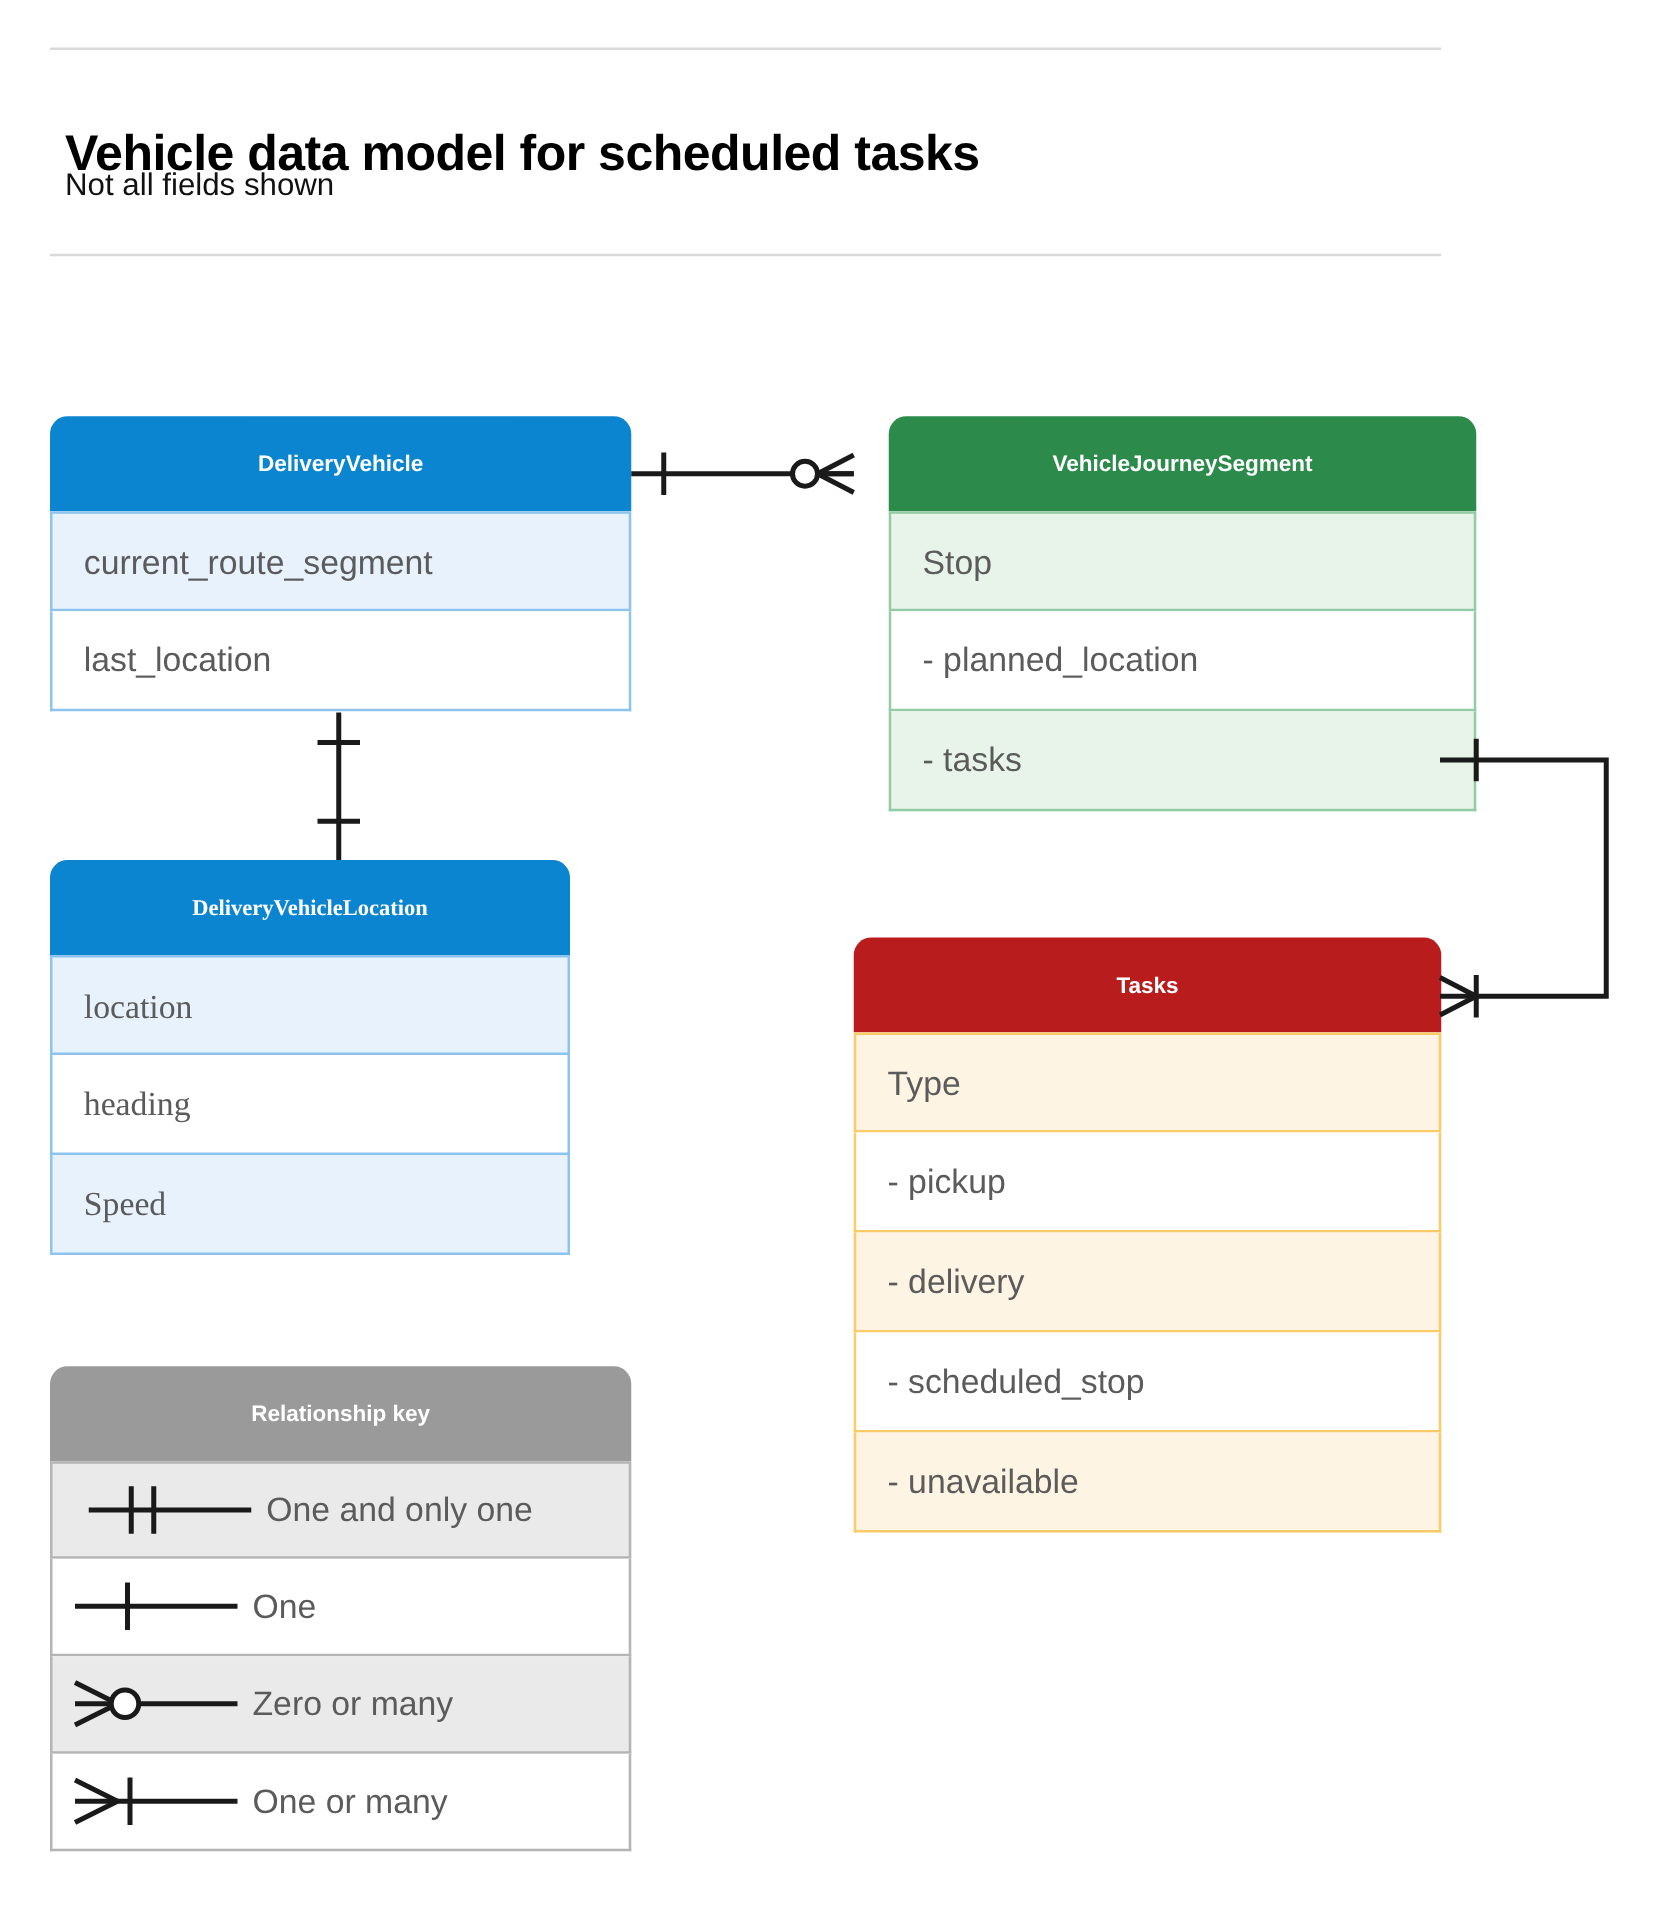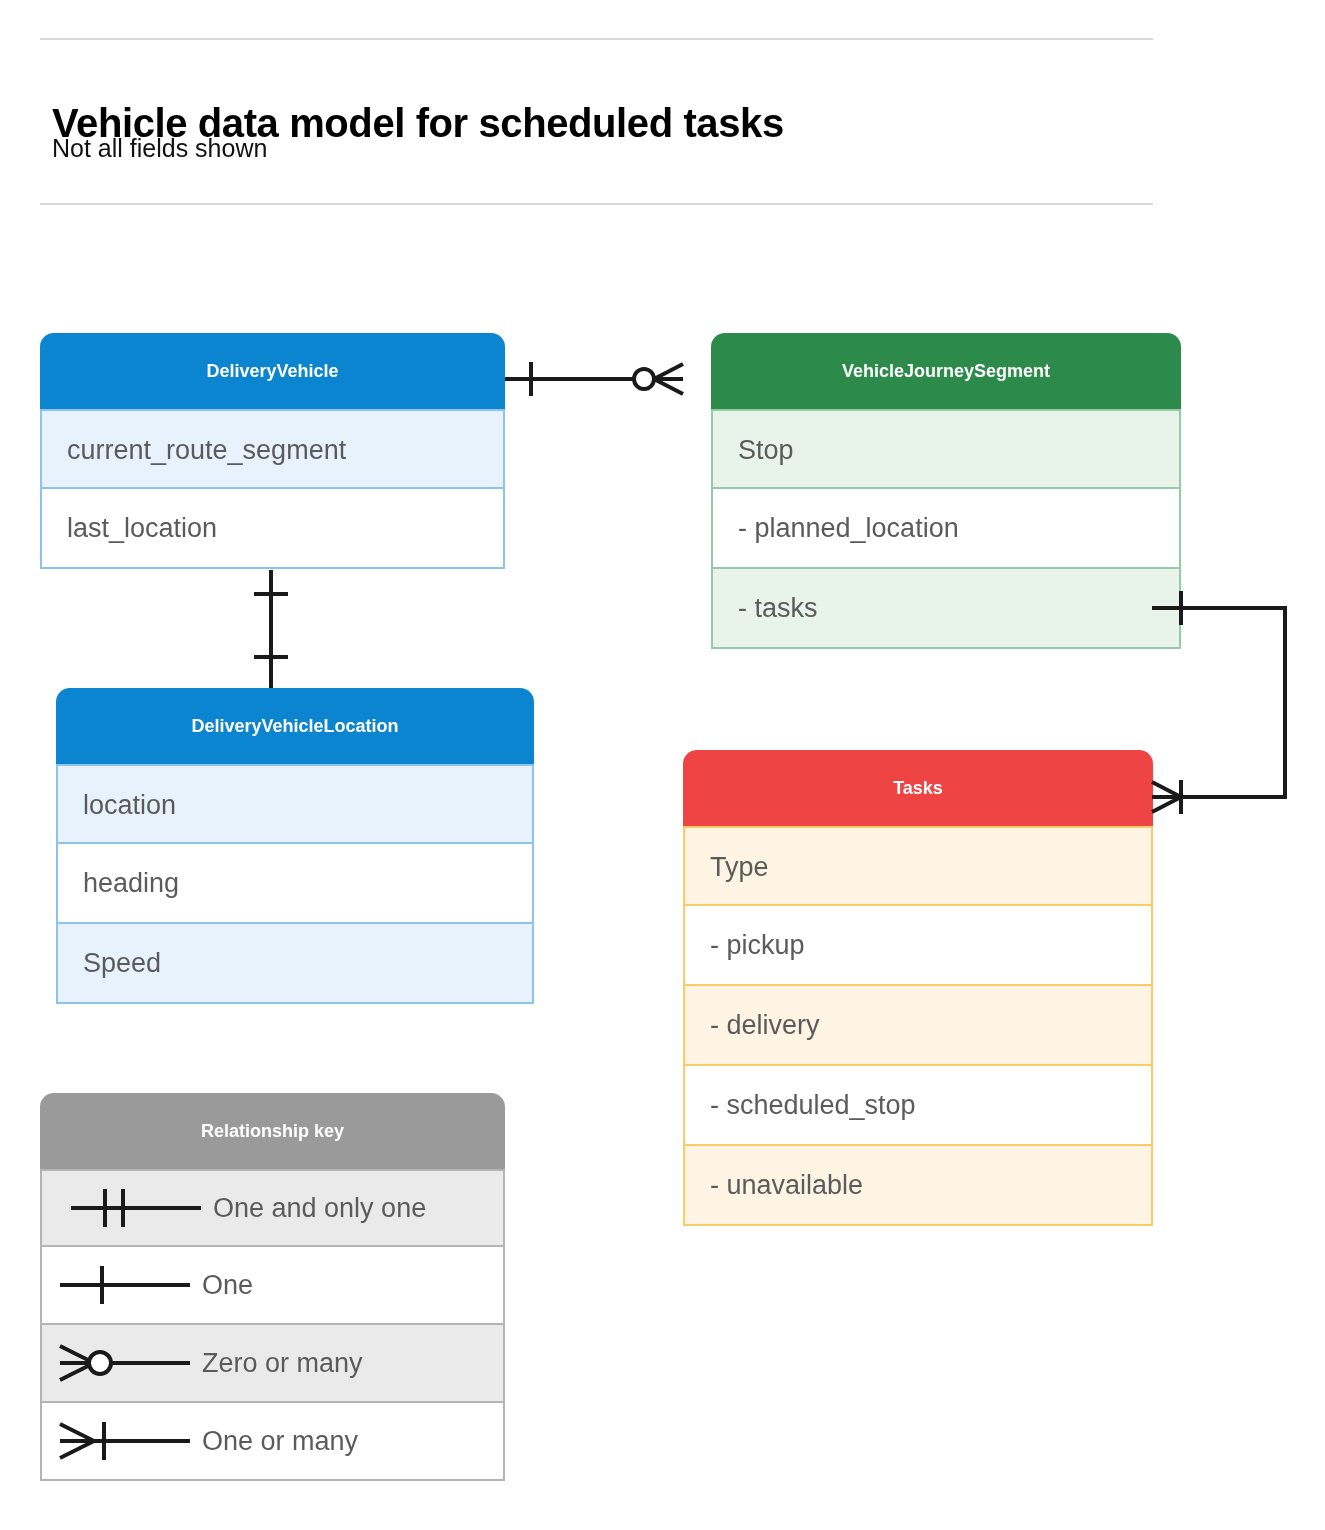--- a/index.html
+++ b/index.html
@@ -86,31 +86,31 @@
   .theme-blue .entity-row.alt { background: #e8f2fd; }
   .theme-blue .entity-row.plain { background: #ffffff; }
 
   
   .theme-green .entity-header { background: #2c8a4b; }
   .theme-green .entity-row { border-color: #93cba4; }
   .theme-green .entity-row.alt { background: #e8f4ea; }
   .theme-green .entity-row.plain { background: #ffffff; }
 
   
-  .theme-orange .entity-header { background: #ef4444; }
+  .theme-orange .entity-header { background: #b91c1c; }
   .theme-orange .entity-row { border-color: #fbcb6a; }
   .theme-orange .entity-row.alt { background: #fdf4e4; }
   .theme-orange .entity-row.plain { background: #ffffff; }
 
   
   .theme-gray .entity-header { background: #9a9a9a; }
 
   
   #entity-delivery-vehicle { left: 40px; top: 333px; width: 465px; }
-  #entity-delivery-vehicle-location { left: 56px; top: 688px; width: 478px; }
+  #entity-delivery-vehicle-location { left: 40px; top: 688px; width: 416px; font-family: Liberation Serif, serif; }
   #entity-vehicle-journey-segment { left: 711px; top: 333px; width: 470px; }
   #entity-tasks { left: 683px; top: 750px; width: 470px; }
   #legend-box { left: 40px; top: 1093px; width: 465px; }
 
   
   .legend-row {
     box-sizing: border-box;
     height: 78px;
     border-left: 2px solid #b4b4b4;
     border-right: 2px solid #b4b4b4;

